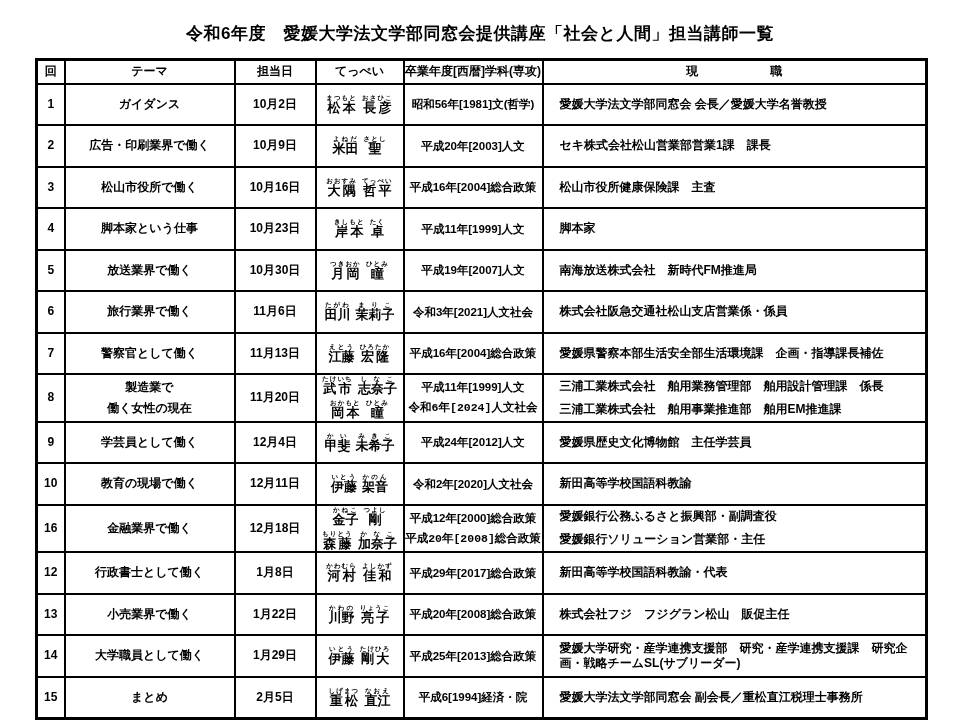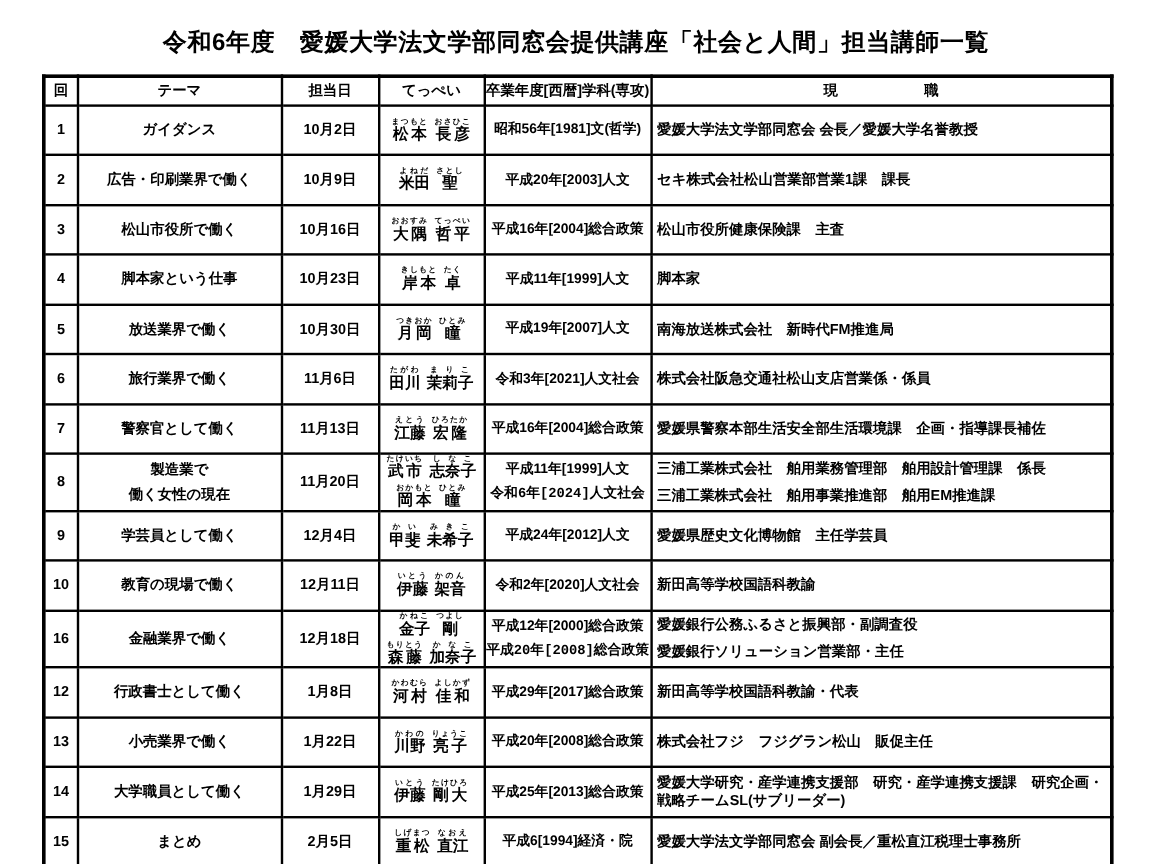--- a/index.html
+++ b/index.html
@@ -3,42 +3,42 @@
 <meta charset="utf-8">
 <style>
   html,body{margin:0;padding:0;}
   body{
     width:960px;height:720px;background:#ffffff;color:#000;
     font-family:"Liberation Sans",sans-serif;font-weight:bold;
     -webkit-font-smoothing:antialiased;
   }
   .page{position:relative;width:960px;height:720px;overflow:hidden;}
   .title{
-    text-align:center;font-size:20px;letter-spacing:.5px;
+    text-align:center;font-size:17px;letter-spacing:.5px;
     padding-top:22px;white-space:nowrap;
   }
   table.tbl{
     border-collapse:collapse;table-layout:fixed;
     width:890px;margin:13px 0 0 35px;
     border:3px solid #000;
   }
   .tbl th,.tbl td{
     border:2px solid #000;
     padding:0;vertical-align:middle;text-align:center;
     font-size:12px;line-height:1.25;overflow:hidden;
   }
   .tbl thead tr{height:24px;}
   .tbl tbody tr{height:41.5px;}
   col.c-no{width:28px;}
   col.c-theme{width:170px;}
   col.c-date{width:81px;}
   col.c-name{width:88px;}
   col.c-grad{width:139px;}
   col.c-pos{width:384px;}
-  td.c-pos{text-align:left;padding:2px 4px;}
+  td.c-pos{text-align:left;padding:2px 16px;}
   td.c-grad{font-size:11.5px;}
   td.c-grad .line + .line{margin-top:7px;font-family:Liberation Mono, monospace;}
   td.c-pos .line + .line{margin-top:8px;}
   td.c-theme .line + .line{margin-top:6px;}
   .name-line{
     font-size:13px;line-height:1.1;white-space:nowrap;
   }
   .name-line + .name-line{margin-top:3px;}
   .name-line ruby{ruby-position:over;}
   .name-line ruby.sep{margin-right:.4em;}

